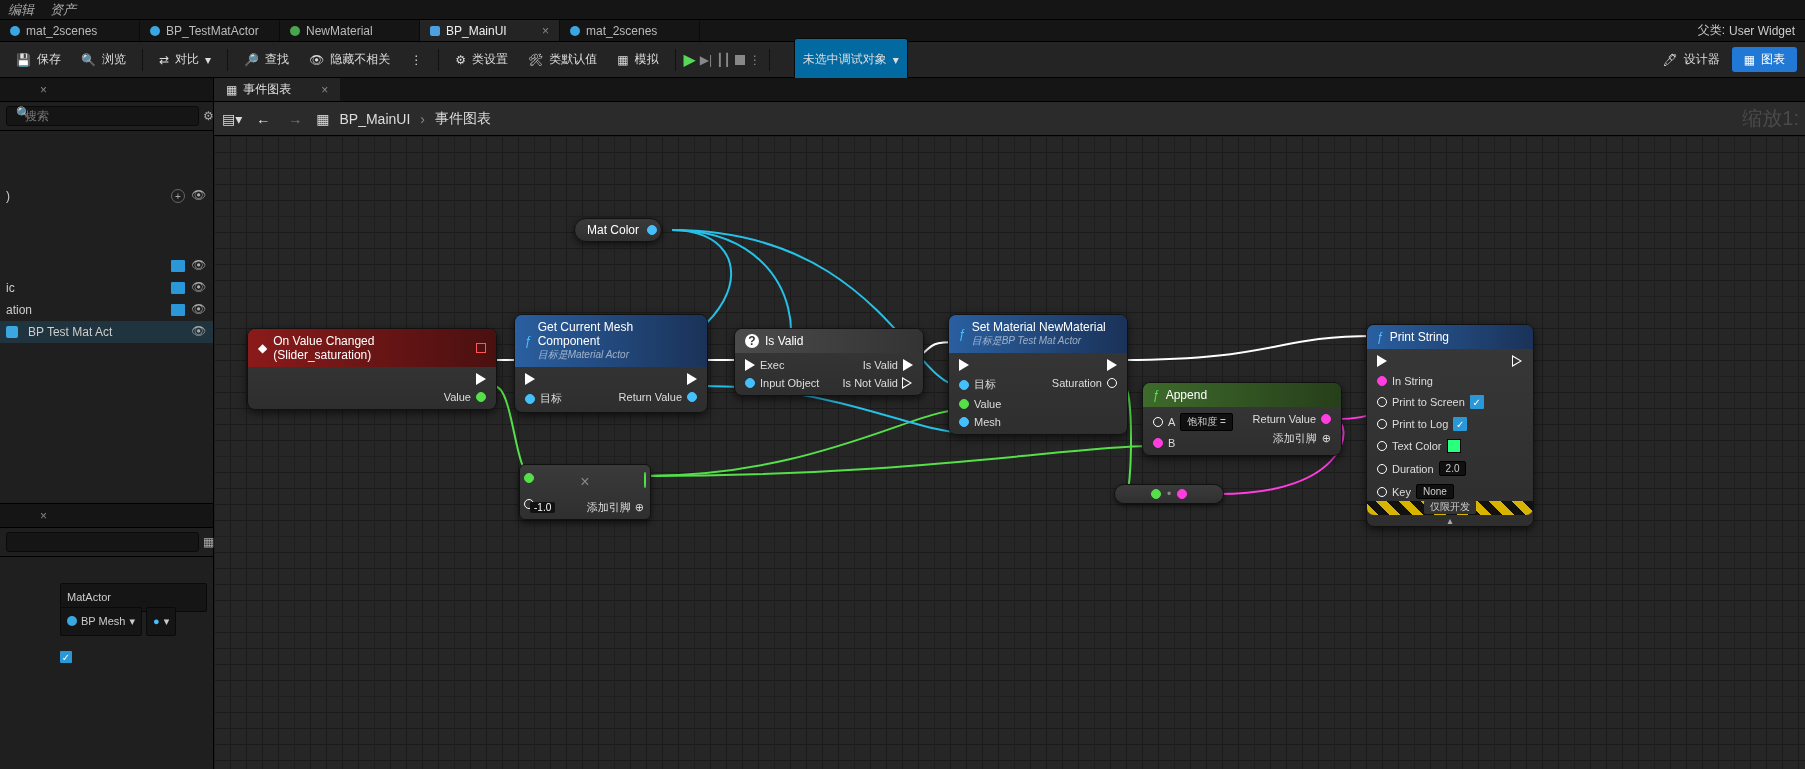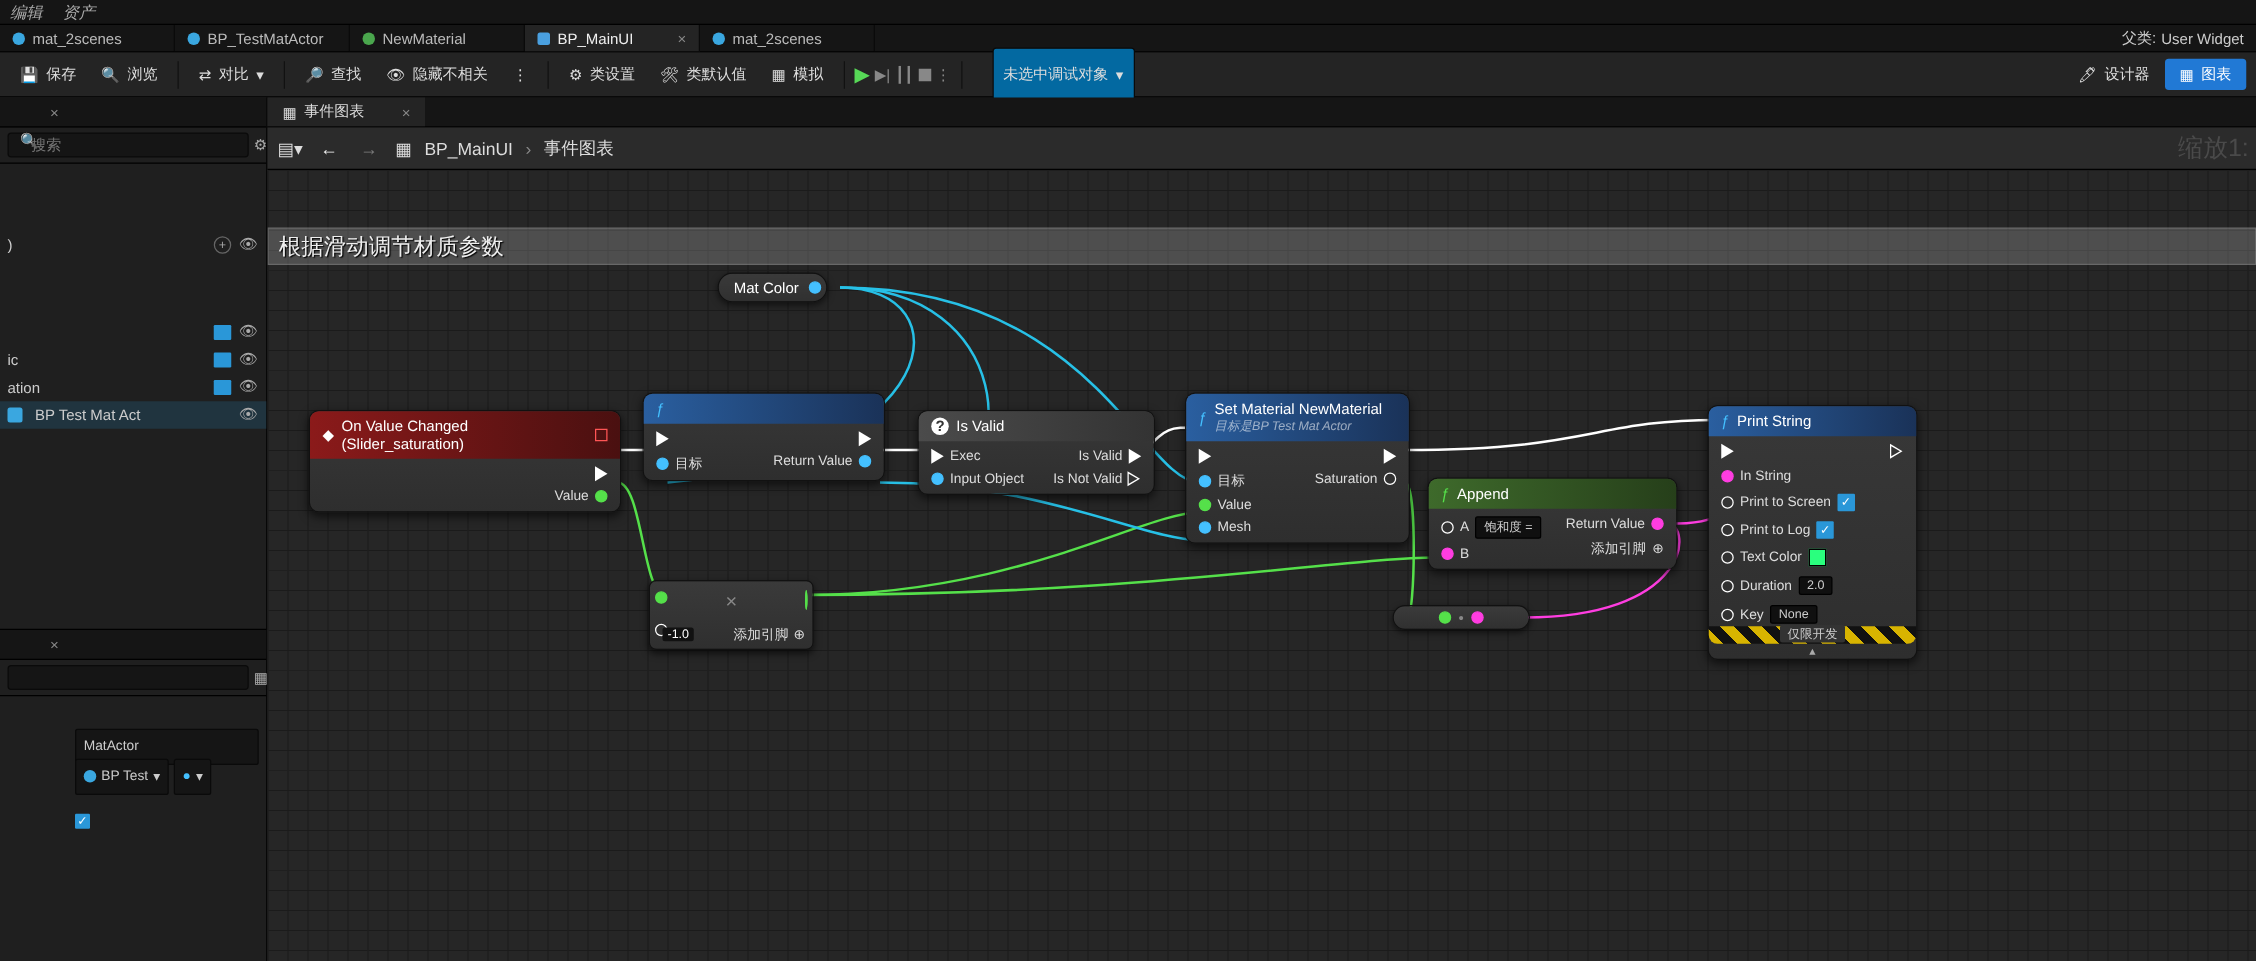--- a/index.html
+++ b/index.html
@@ -292,21 +292,21 @@
       </div>
       <div style="height:28px;"></div>
       <div class="details-row">
         <span style="width:50px;"></span>
         <span class="field" style="flex:1;">MatActor</span>
       </div>
       <div class="details-row">
         <span style="width:50px;"></span>
         <span class="field">
             <span class="dot dot-blue"></span>
-            <span>BP Test</span> 
+            <span>BP Mesh</span> 
             <span>▾</span>
           </span>
         <span class="field">
             <span style="color:#44c0ff;">●</span> 
             <span>▾</span>
           </span>
       </div>
       <div style="height:12px;"></div>
       <div class="details-row">
         <span style="width:50px;"></span>
@@ -331,23 +331,20 @@
       <span>▦</span>
       <span>BP_MainUI</span>
       <span class="sep">›</span>
       <span>事件图表</span>
       <span class="spacer"></span>
       <span class="zoom">缩放1:</span>
     </div>
 
     <div class="canvas">
 
-      <div class="comment-block">
-        <div class="title">根据滑动调节材质参数</div>
-      </div>
 
       <svg class="wires">
 
         <path d="M 280 224 C 300 224 300 224 312 224" stroke="#fff" stroke-width="2" fill="none"></path>
         <path d="M 490 224 C 510 224 510 224 530 224" stroke="#fff" stroke-width="2" fill="none"></path>
         <path d="M 702 224 C 720 206 720 206 745 206" stroke="#fff" stroke-width="2" fill="none"></path>
         <path d="M 910 224 C 1060 224 1060 200 1160 200" stroke="#fff" stroke-width="2" fill="none"></path>
 
         <path d="M 458 94 C 560 94 540 230 320 250" stroke="#27c0e6" stroke-width="2" fill="none"></path>
         <path d="M 458 94 C 600 94 600 250 535 250" stroke="#27c0e6" stroke-width="2" fill="none"></path>
@@ -386,20 +383,21 @@
                 <span>Value</span>
                 <span class="pindot fill c-green"></span>
               </div>
           </div>
         </div>
       </div>
 
       <div class="node" style="left:300px; top:178px; width:194px;">
         <div class="head head-blue">
             <span class="c-blue">ƒ</span>
+          <span><span>Get Current Mesh Component</span><span class="sub">目标是Material Actor</span></span>
         </div>
         <div class="body">
           <div class="col">
             <div class="pin">
                 <span class="exec-tri"></span>
               </div>
             <div class="pin">
                 <span class="pindot fill c-blue"></span>
                 <span>目标</span>
               </div>

